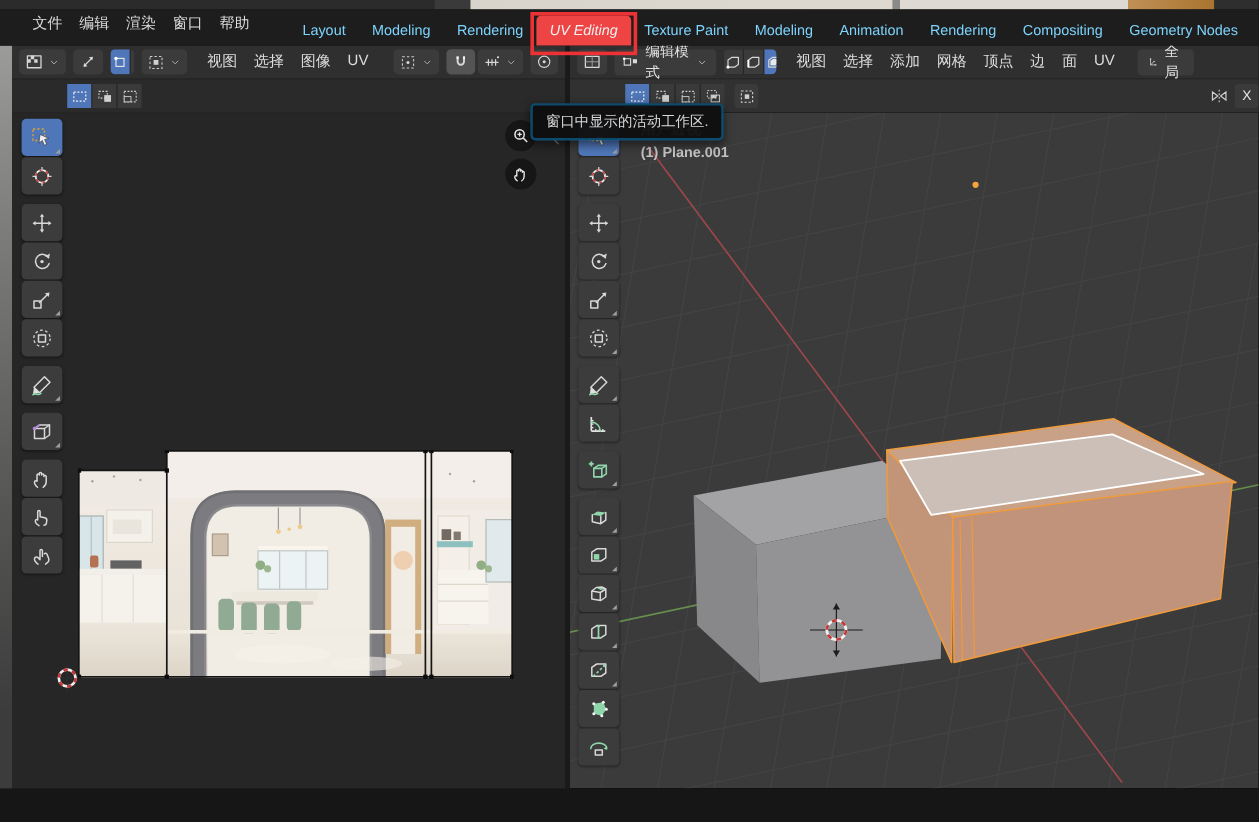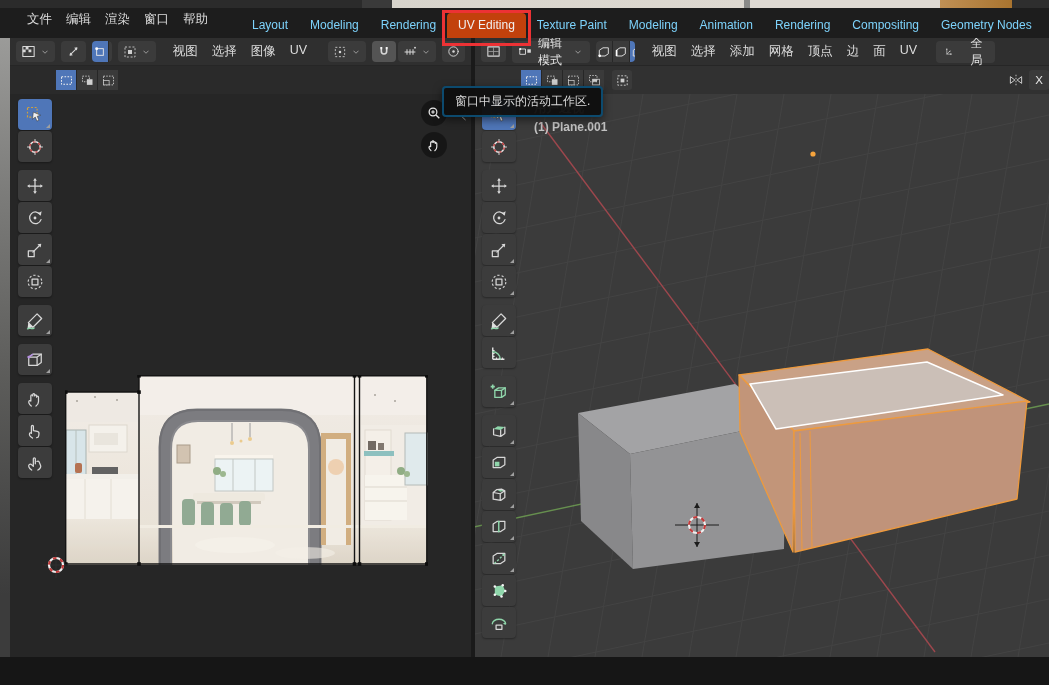--- a/index.html
+++ b/index.html
@@ -17,21 +17,21 @@
   
   .titlebar{height:28px;background:#151515;display:flex;align-items:center;padding-left:16px;gap:8px;}
   .titlebar .ttl{font-size:12px;color:#dcdcdc;letter-spacing:.2px;}
 
   
   .menubar{height:30px;background:#1d1d1d;display:flex;align-items:flex-start;padding:0 8px 0 12px;position:relative;z-index:30;}
   .menubar .logo{width:20px;height:20px;margin-right:8px;}
   .menu-item{font-size:12.5px;color:#d2d2d2;padding:4px 10px;border-radius:3px;cursor:default;}
   .tabs{display:flex;align-items:flex-end;margin-left:26px;height:30px;}
   .tab{font-size:12px;color:#7dd3fc;padding:5px 11px 6px;border-radius:4px 4px 0 0;position:relative;white-space:nowrap;}
-  .tab.active{background:#c2410c;color:#f1f1f1;}
+  .tab.active{background:#ef4444;color:#f1f1f1;font-style:italic;}
   .tab.annotated::after{content:'';position:absolute;left:-5px;right:-5px;top:-3px;bottom:-8px;
     border:3px solid var(--red);z-index:60;pointer-events:none;}
   .tabspacer{flex:1;}
 
   
   .editors{display:flex;height:619px;}
   .desktop-strip{width:10px;background:linear-gradient(#9b9b99,#7c7c7a 25%,#5c5c5a 55%,#3c3c3c 90%);}
   .sep{width:4px;background:#1a1a1a;}
   .editor{display:flex;flex-direction:column;position:relative;}
   .uv-ed{width:461px;}
@@ -49,21 +49,21 @@
   .hbtn.toggled{background:#545454;}
   .seg{display:flex;background:#272727;border-radius:4px;overflow:hidden;gap:1px;}
   .seg .sbtn{width:21px;height:21px;display:flex;align-items:center;justify-content:center;background:#3b3b3b;}
   .seg .sbtn.active{background:var(--accent);}
   .hmenu{font-size:12.5px;color:#dddddd;padding:3px 7px;white-space:nowrap;}
   .icon{display:inline-flex;align-items:center;justify-content:center;}
   .icon svg{width:100%;height:100%;}
   .chev{width:12px;height:12px;opacity:.8;}
   .mode-dd{display:flex;align-items:center;gap:5px;background:#3b3b3b;border-radius:4px;height:22px;padding:0 6px;width:122px;}
   .mode-dd .lbl{font-size:12px;color:#e2e2e2;flex:1;}
-  .orient-dd{display:flex;align-items:center;gap:16px;background:#3b3b3b;border-radius:4px;height:22px;padding:0 8px;}
+  .orient-dd{display:flex;align-items:center;gap:4px;background:#3b3b3b;border-radius:4px;height:22px;padding:0 8px;}
   .orient-dd .lbl{font-size:12px;color:#e2e2e2;}
 
   
   .modes{display:flex;gap:1px;background:#262626;border-radius:3px;}
   .mbtn{width:20px;height:20px;display:flex;align-items:center;justify-content:center;background:#3a3a3a;}
   .mbtn.active{background:var(--accent);}
   .mbtn.lone{margin-left:8px;border-radius:3px;background:#3a3a3a;}
 
   
   .toolbar{position:absolute;top:5px;display:flex;flex-direction:column;width:34px;z-index:5;}

